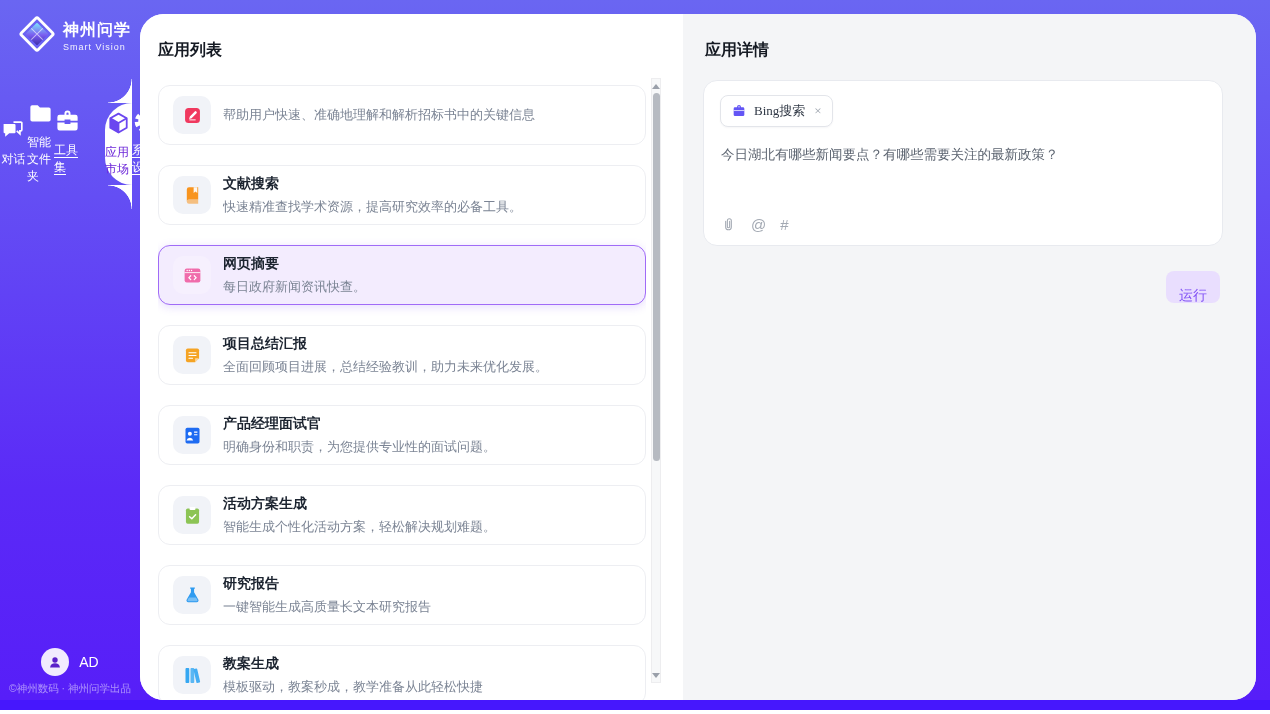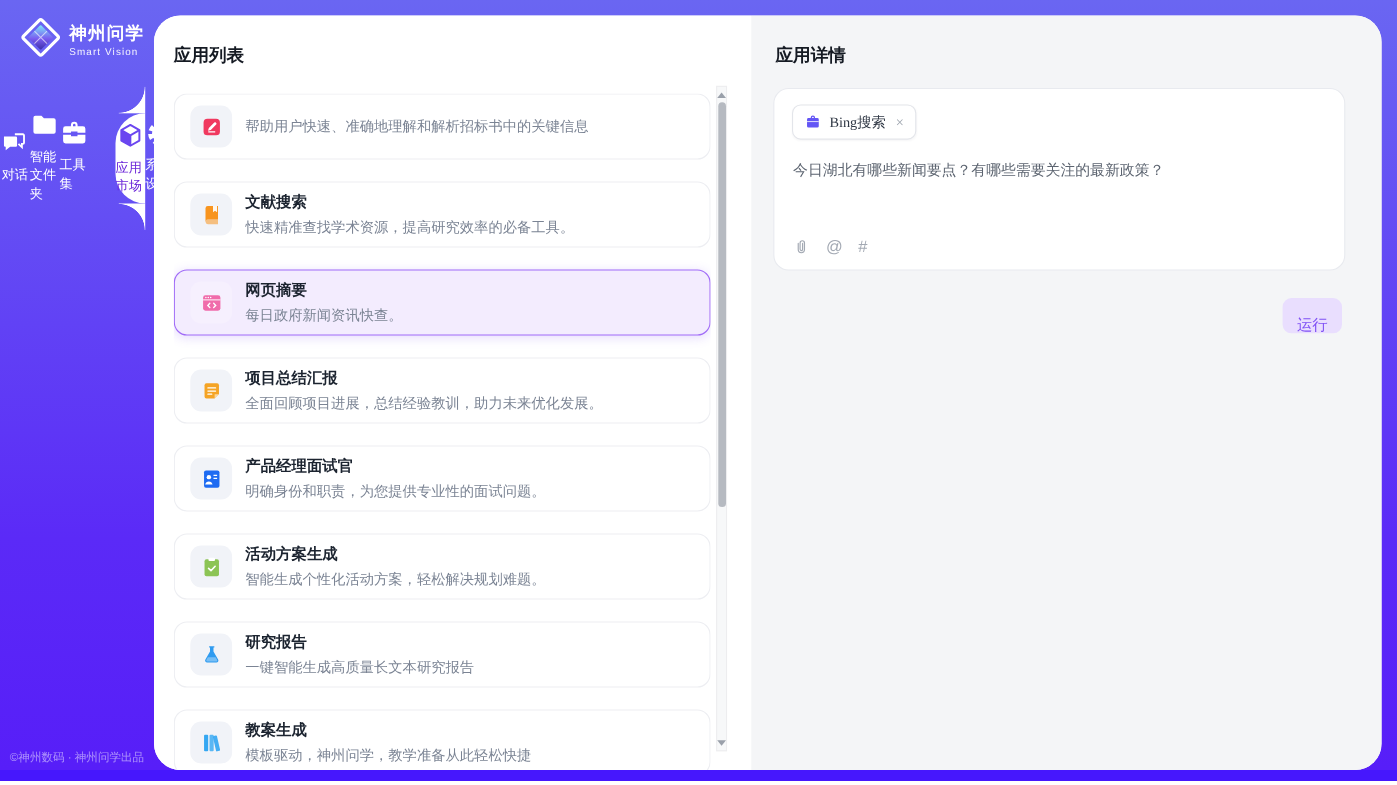--- a/index.html
+++ b/index.html
@@ -16,21 +16,21 @@
   .sidebar { position:absolute; left:0; top:0; width:140px; height:700px; color:#fff; }
   .brand { display:flex; align-items:center; gap:7px; padding:14px 0 0 18px; height:58px; }
   .brand-name { font-size:16px; font-weight:bold; letter-spacing:1px; }
   .brand-sub { font-size:9px; opacity:.92; letter-spacing:1px; margin-top:1px; }
   .menu { margin-top:45px; display:flex; flex-direction:row;align-items:center; }
   .sb-item { position:relative; height:62px; margin-bottom:45px; display:flex; flex-direction:column;
     align-items:center; justify-content:center; gap:7px; cursor:pointer; }
   .sb-icon { width:27px; height:27px; display:block; }
   .sb-icon svg { width:100%; height:100%; display:block; }
   .sb-label { font-size:12px; color:#fff; }
-  .sb-label.underline { text-underline-offset:3px; }
+  .sb-label.underline { text-decoration:underline; text-underline-offset:3px; }
   .sb-item.active { height:82px; margin-left:24px; margin-bottom:41px; background:#fff;
     border-radius:33px 0 0 33px; }
   .sb-item.active::before { content:""; position:absolute; right:0; top:-24px; width:24px; height:24px;
     background:radial-gradient(circle 24px at 0 0, rgba(0,0,0,0) 23.2px, #fff 23.8px); }
   .sb-item.active::after { content:""; position:absolute; right:0; bottom:-24px; width:24px; height:24px;
     background:radial-gradient(circle 24px at 0 100%, rgba(0,0,0,0) 23.2px, #fff 23.8px); }
   .sb-item.active .sb-label { color:#6d28d9; }
   .user-row { position:absolute; bottom:24px; left:0; width:140px; display:flex;
     align-items:center; justify-content:center; gap:10px; }
   .avatar { width:28px; height:28px; border-radius:50%; background:#f1ebfe; display:flex;
@@ -166,20 +166,29 @@
   <div class="sb-item">
     <span class="sb-icon">
               <svg viewBox="0 0 24 24">
                 <circle cx="12" cy="12" r="7.4" fill="none" stroke="#fff" stroke-width="4.4" stroke-dasharray="3.9 2.4"></circle>
                 <circle cx="12" cy="12" r="4.7" fill="none" stroke="#fff" stroke-width="3.6"></circle>
               </svg>
             </span>
     <span class="sb-label underline">系统设置</span>
   </div>
 </nav>
+      <div class="user-row">
+        <span class="avatar">
+          <svg viewBox="0 0 24 24">
+            <circle cx="12" cy="9.3" r="3.6" fill="#5b21c9"></circle>
+            <path d="M5.4 19.2a6.7 6.7 0 0 1 13.2 0z" fill="#5b21c9"></path>
+          </svg>
+        </span>
+        <span class="user-name">AD</span>
+      </div>
       <div class="copyright">©神州数码 · 神州问学出品</div>
     </aside>
 
     <main class="content">
 
       <section class="list-panel">
         <h2 class="panel-title">应用列表</h2>
         <div class="cards" id="app-cards">
   <div class="app-card">
     <div class="app-icon">
@@ -284,21 +293,21 @@
   <div class="app-card">
     <div class="app-icon">
                 <svg viewBox="0 0 24 24">
                   <rect x="4" y="3.5" width="4.3" height="17" rx="1" fill="#35a7f2"></rect>
                   <rect x="9.7" y="3.5" width="4.3" height="17" rx="1" fill="#35a7f2" opacity=".8"></rect>
                   <rect x="14.8" y="4.2" width="4.3" height="16.4" rx="1" transform="rotate(-13 16.9 12.4)" fill="#35a7f2" opacity=".92"></rect>
                 </svg>
               </div>
     <div class="app-meta">
       <div class="app-name">教案生成</div>
-      <div class="app-desc">模板驱动，神州问学，教学准备从此轻松快捷</div>
+      <div class="app-desc">模板驱动，教案秒成，教学准备从此轻松快捷</div>
     </div>
   </div>
 </div>
         <div class="vscroll">
           <span class="sb-arrow up">
               <span class="tri-up"></span>
             </span>
           <span class="sb-thumb"></span>
           <span class="sb-arrow down">
               <span class="tri-down"></span>

